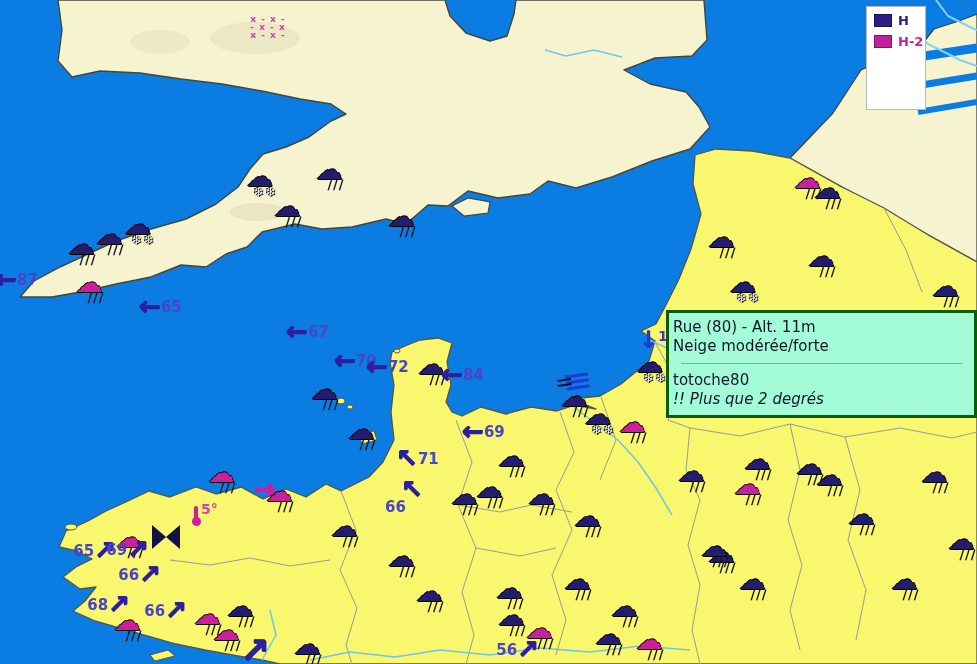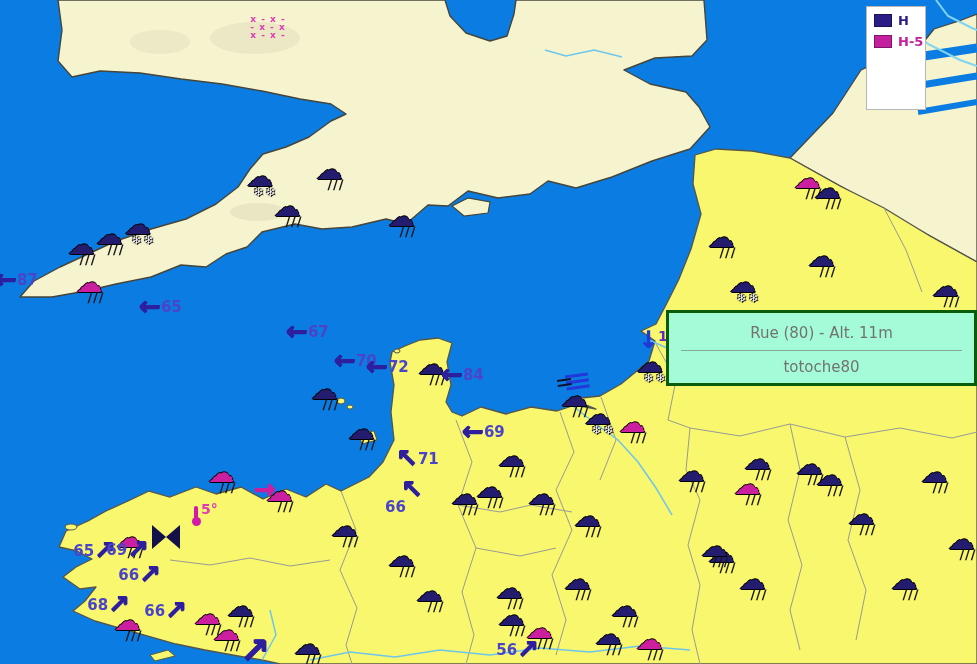--- a/index.html
+++ b/index.html
@@ -23,21 +23,21 @@
     border:1px solid #b8b8b8;z-index:25;padding:6px 0 0 7px;}
   .legend-row{display:flex;align-items:center;margin-bottom:6px;}
   .legend-swatch{width:18px;height:13px;display:inline-block;border:1px solid rgba(0,0,0,.35);}
   .legend-label{font-size:13px;font-weight:bold;margin-left:6px;}
 
   
   .tooltip{position:absolute;left:666px;top:310px;width:311px;z-index:40;
     border:3px solid #0a5c0a;background:#a4fbd7;}
   .tooltip-header{background:#0a5c0a;color:#ffffe0;font-size:15px;font-weight:bold;
     text-align:center;padding:2px 0 4px 0;}
-  .tooltip-body{padding:11px 4px 6px 4px;text-align:center;color:#737373;}
+  .tooltip-body{padding:5px 4px 6px 4px;color:#0f172a;}
   .tt-line{font-size:15px;line-height:19px;}
   .tt-line.italic{font-style:italic;}
   .tt-divider{border:none;border-top:1px solid #85a89a;margin:7px 8px;}
 
   
   #icons{position:absolute;left:0;top:0;width:977px;height:664px;z-index:10;}
   .icon{position:absolute;transform:translate(-50%,-50%);line-height:1;white-space:nowrap;}
 
   .t-rain::before,.t-snow::before{content:"☁";display:block;font-size:27px;line-height:20px;
     text-shadow:1px 1px 0 #000,-1px 0 0 #000,0 -1px 0 #000,0 1px 0 #000;}
@@ -286,26 +286,28 @@
 
 
   <div class="legend">
     <div>
         <div class="legend-row">
           <span class="legend-swatch" style="background: rgb(43, 29, 133);"></span>
           <span class="legend-label" style="color: rgb(43, 29, 133);">H</span>
         </div>
         <div class="legend-row">
           <span class="legend-swatch" style="background: rgb(194, 32, 156);"></span>
-          <span class="legend-label" style="color: rgb(194, 32, 156);">H-5</span>
+          <span class="legend-label" style="color: rgb(194, 32, 156);">H-2</span>
         </div>
       </div>
   </div>
 
   <div class="tooltip">
     <div class="tooltip-body">
       <div class="tt-line">Rue (80) - Alt. 11m</div>
+      <div class="tt-line">Neige modérée/forte</div>
       <hr class="tt-divider">
       <div class="tt-line">totoche80</div>
+      <div class="tt-line italic">!! Plus que 2 degrés</div>
     </div>
   </div>
 
 </div>
 
 </body></html>

